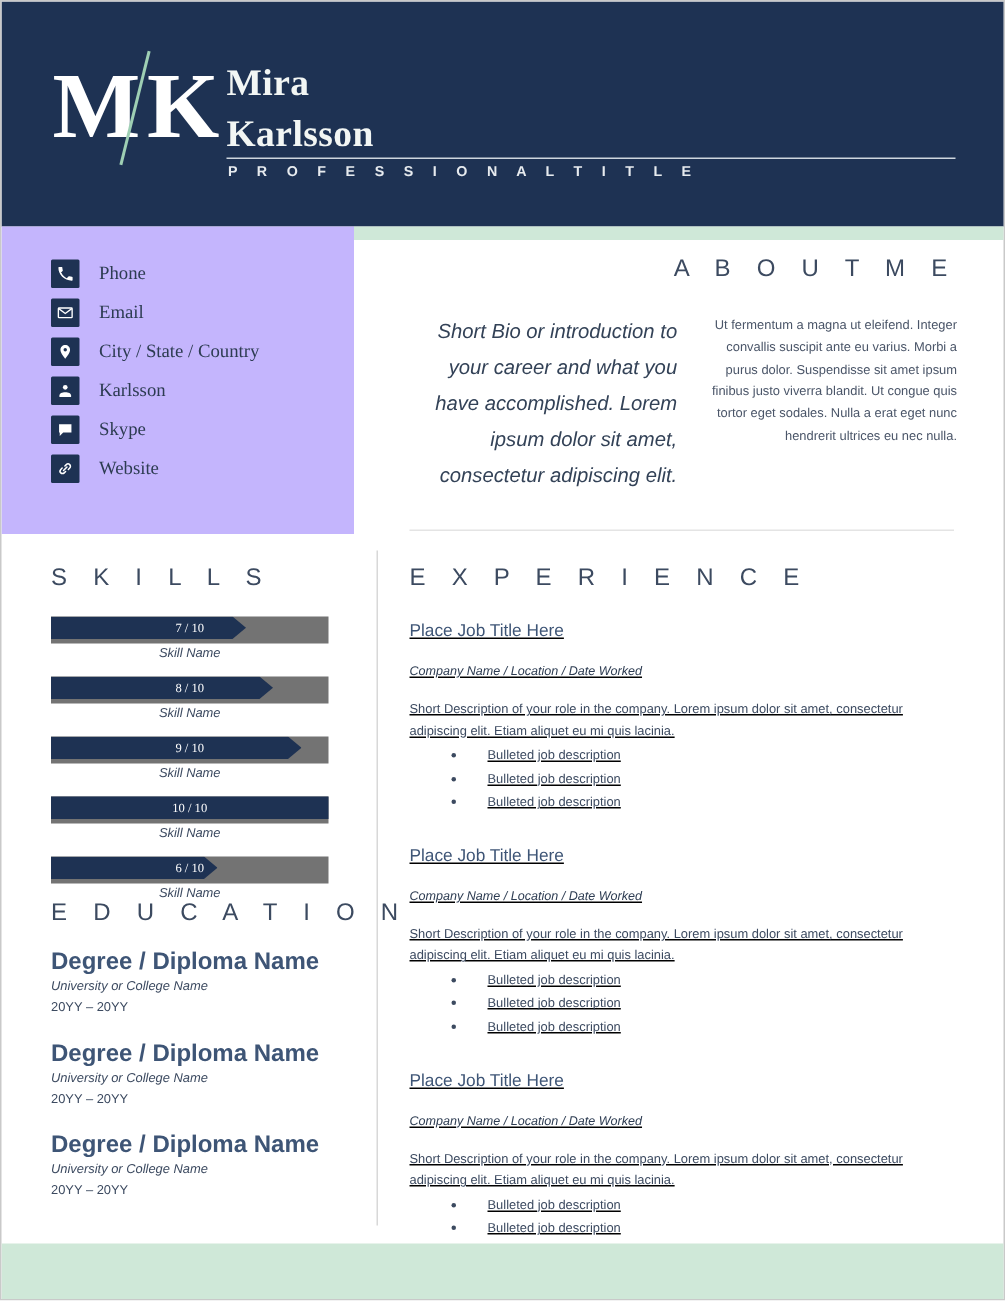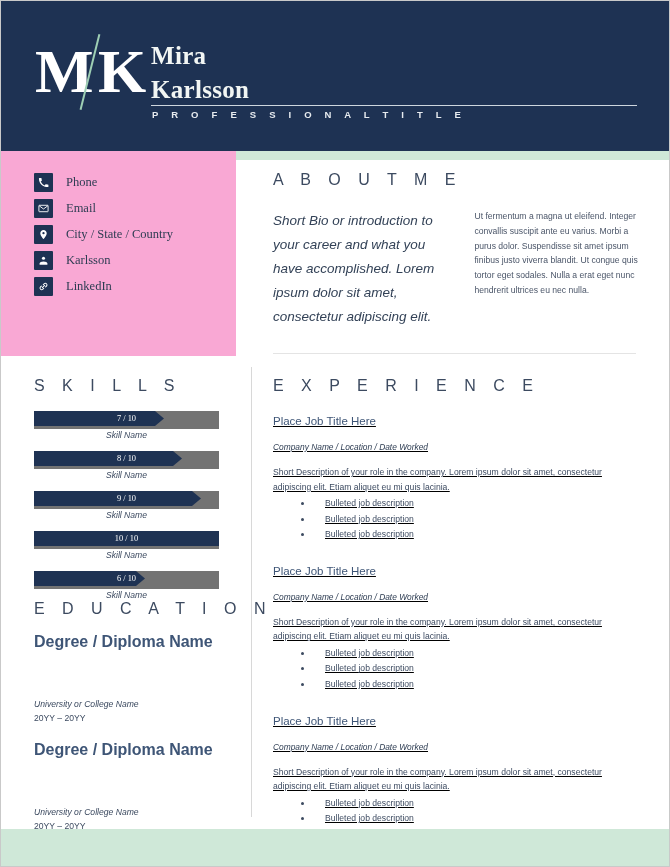--- a/index.html
+++ b/index.html
@@ -89,21 +89,21 @@
     font-weight: bold;
   }
 
   
   .contact-panel {
     position: absolute;
     left: 0;
     top: 150px;
     width: 235px;
     height: 205px;
-    background: #f9a8d4;
+    background: #c4b5fd;
   }
   .contact-list {
     position: absolute;
     left: 33px;
     top: 21px;
   }
   .contact-item {
     display: flex;
     align-items: center;
     height: 20px;
@@ -156,20 +156,21 @@
     font-weight: normal;
     white-space: nowrap;
   }
 
   
   .about {
     position: absolute;
     left: 272px;
     top: 170px;
     width: 365px;
+    text-align: right;
   }
   .about-head { margin-bottom: 20px; }
   .about-cols {
     display: flex;
     gap: 23px;
   }
   .about-bio {
     width: 180px;
     font-size: 13.5px;
     line-height: 24px;
@@ -247,21 +248,20 @@
     font-size: 16px;
     line-height: 16px;
     color: #3e5576;
     font-weight: bold;
   }
   .edu-school {
     font-size: 8.6px;
     line-height: 14px;
     font-style: italic;
     color: #3c4a60;
-    margin-top: 47px;
   }
   .edu-years {
     font-size: 8.6px;
     line-height: 14px;
     color: #3c4a60;
   }
 
   
   .experience {
     position: absolute;
@@ -378,30 +378,38 @@
       <div class="contact-item">
         <span class="contact-badge">
           <svg width="11" height="11" viewBox="0 0 24 24" fill="#ffffff">
               <circle cx="12" cy="7" r="3.4"></circle>
               <path d="M3.5 21v-2.2c0-3.1 3.8-4.8 8.5-4.8s8.5 1.7 8.5 4.8V21z"></path>
             </svg>
         </span>
         <span class="contact-label">Karlsson</span>
       </div>
 
+      <div class="contact-item">
+        <span class="contact-badge">
+          <svg width="11" height="11" viewBox="0 0 24 24" fill="#ffffff">
+              <path d="M3 4h18v12H9l-5 5v-5H3z"></path>
+            </svg>
+        </span>
+        <span class="contact-label">Skype</span>
+      </div>
 
       <div class="contact-item">
         <span class="contact-badge">
           <svg width="11" height="11" viewBox="0 0 24 24" fill="none" stroke="#ffffff" stroke-width="2.2" stroke-linecap="round">
               <path d="M9.5 14.5l5-5"></path>
               <path d="M7.5 11l-2 2a3.5 3.5 0 0 0 5 5l2-2"></path>
               <path d="M16.5 13l2-2a3.5 3.5 0 0 0-5-5l-2 2"></path>
             </svg>
         </span>
-        <span class="contact-label">LinkedIn</span>
+        <span class="contact-label">Website</span>
       </div>
 
     </div>
   </div>
 
   <div class="about">
     <div class="sec-head about-head">A B O U T   M E</div>
     <div class="about-cols">
       <div class="about-bio">Short Bio or introduction to your career and what you have accomplished. Lorem ipsum dolor sit amet, consectetur adipiscing elit.</div>
       <div class="about-body">Ut fermentum a magna ut eleifend. Integer convallis suscipit ante eu varius. Morbi a purus dolor. Suspendisse sit amet ipsum finibus justo viverra blandit. Ut congue quis tortor eget sodales. Nulla a erat eget nunc hendrerit ultrices eu nec nulla.</div>

